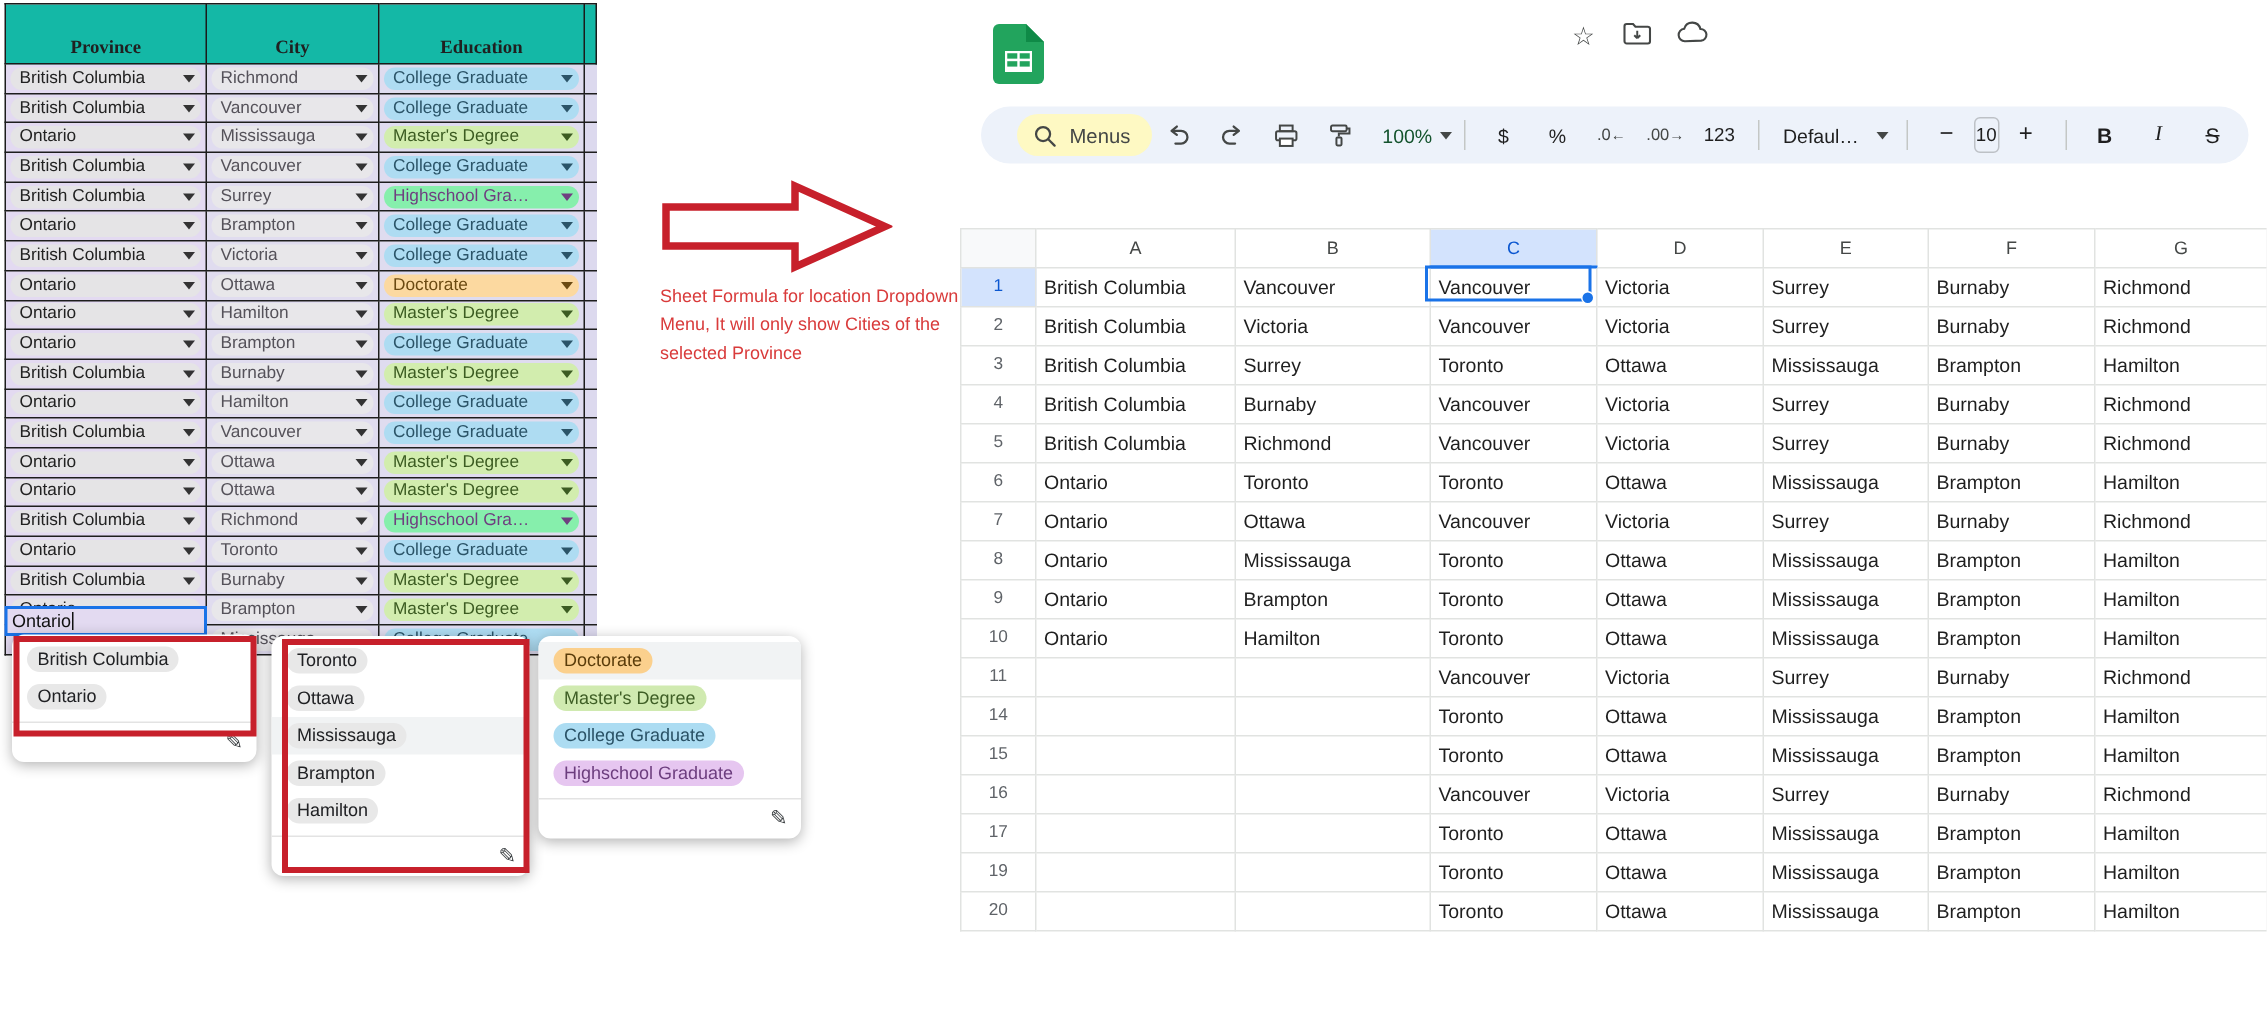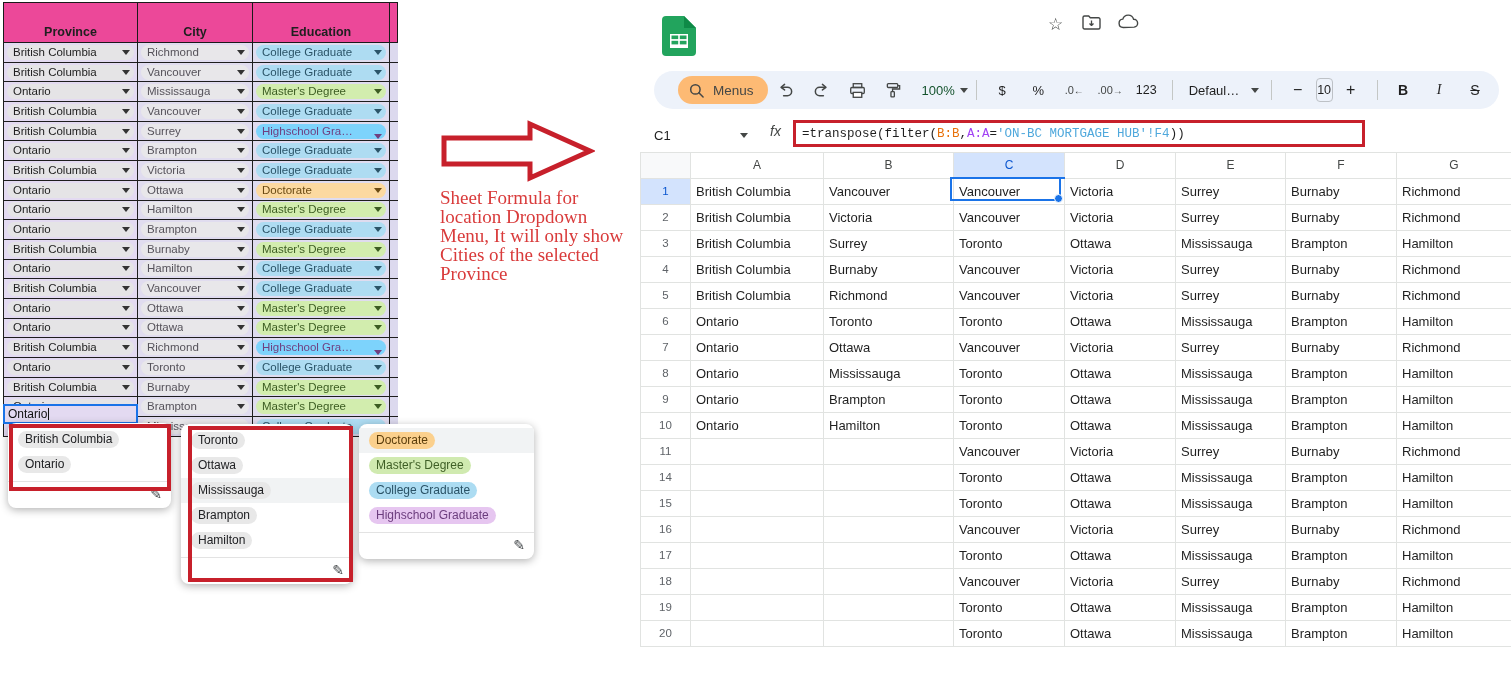--- a/index.html
+++ b/index.html
@@ -9,29 +9,30 @@
     background:#ffffff;
     font-family:"Liberation Sans", sans-serif;
     overflow:hidden;
     position:relative;
   }
   
   #left-panel{position:absolute;left:0;top:0;width:400px;height:674px;}
 
   .ftable{position:absolute;left:3px;top:2px;border-collapse:collapse;table-layout:fixed;}
   .ftable th{
-    background:#ec4899;
+    background:#14b8a6;
     border:1px solid #1a1a1a;
     color:#202020;
     font-size:12.5px;
     font-weight:bold;
     height:36px;
     vertical-align:bottom;
     padding:0 0 3px 0;
     text-align:center;
+    font-family:Liberation Serif, serif;
   }
   .ftable td{
     border:1px solid #1d1d1d;
     border-top:none;
     background:#E3DAF1;
     height:18.7px;
     padding:0;
   }
   .ftable td.city-cell{background:#E0DCEF;}
   .ftable td.edu-cell{background:#DFDCEF;}
@@ -48,21 +49,21 @@
     width:0;height:0;flex:none;margin-left:4px;
     border-left:4px solid transparent;border-right:4px solid transparent;
     border-top:5px solid #333;
   }
   .chip.grey{background:#E5E4E6;}
   .chip.grey-light{background:#E8E7EA;color:#55525a;}
   .chip.blue{background:#AEDCF2;color:#2b5468;}
   .chip.blue .caret{border-top-color:#2b5468;}
   .chip.green{background:#D2EDAE;color:#3c5c22;}
   .chip.green .caret{border-top-color:#3c5c22;}
-  .chip.purple{background:#7dd3fc;color:#6f3f80;align-items:flex-end;}
+  .chip.purple{background:#86efac;color:#6f3f80;}
   .chip.purple .caret{border-top-color:#6f3f80;}
   .chip.orange{background:#FCD9A0;color:#6b4a12;}
   .chip.orange .caret{border-top-color:#6b4a12;}
 
   
   .editing{
     position:absolute;box-sizing:border-box;
     border:2px solid #1a73e8;background:#E3DAF1;
     font-size:12px;color:#111;padding:1px 3px;
     display:flex;align-items:center;
@@ -97,23 +98,22 @@
     transform:rotate(0deg);
   }
   .redbox{
     position:absolute;border:4px solid #C7202B;pointer-events:none;
   }
 
   
   #annot{position:absolute;left:440px;top:120px;width:200px;}
   #annot .arrowwrap{position:relative;height:62px;}
   #annot .note{
-    color:#D93B3B;font-size:19px;line-height:19px;font-weight:500;
+    color:#D93B3B;font-size:12px;line-height:19px;font-weight:500;
     margin-top:6px;
-    font-family:Liberation Serif, serif;
   }
 
   
   #sheets{position:absolute;left:640px;top:0;width:871px;height:674px;background:#fff;}
 
   .gs-titlebar{position:relative;height:68px;}
   .gs-logo{
     position:absolute;left:22px;top:16px;width:34px;height:40px;
   }
   .gs-title{
@@ -123,21 +123,21 @@
   .gs-ticon{position:absolute;top:14px;color:#444746;font-size:17px;}
   .gs-menubar{position:absolute;left:70px;top:54px;display:flex;gap:23px;margin-top:32px;}
   .gs-menubar span{font-size:13.5px;color:#1f1f1f;cursor:default;}
 
   .gs-toolbar{
     position:absolute;left:14px;top:71px;width:845px;height:38px;
     background:#EDF2FA;border-radius:19px;display:flex;align-items:center;
     padding:0 6px;box-sizing:border-box;
   }
   .tb-search{
-    display:flex;align-items:center;gap:9px;background:#fdba74;
+    display:flex;align-items:center;gap:9px;background:#fef9c3;
     border-radius:16px;height:28px;padding:0 14px 0 11px;margin-left:18px;
   }
   .tb-search .lbl{font-size:13.5px;color:#444746;}
   .tb-btn{
     display:flex;align-items:center;justify-content:center;
     min-width:26px;height:28px;margin:0 5px;font-size:15px;color:#444746;
   }
   .tb-txt{font-size:13px;color:#1f1f1f;}
   .tb-sep{width:1px;height:20px;background:#c4c7c5;margin:0 8px;}
   .tb-zoom{display:flex;align-items:center;gap:5px;margin-left:10px;font-size:13px;color:#14532d;}
@@ -820,30 +820,20 @@
     <div class="sizebox">10</div>
     <div class="tb-btn tb-txt" style="font-size:16px;">+</div>
 
     <div class="tb-sep"></div>
 
     <div class="tb-btn tb-txt" style="font-weight:bold;font-size:14px;">B</div>
     <div class="tb-btn tb-txt" style="font-style:italic;font-size:14px;font-family:'Liberation Serif',serif;">I</div>
     <div class="tb-btn tb-txt" style="text-decoration:line-through;font-size:14px;">S</div>
   </div>
 
-  <div class="gs-formularow">
-    <div class="namebox">
-      <span>C1</span>
-      <span class="caret-sm"></span>
-    </div>
-    <div class="fxlabel">fx</div>
-    <div class="formula">
-      <code id="formula-code"><span class="par1">=transpose(filter(</span><span class="rng-o">B:B</span><span class="par1">,</span><span class="rng-p">A:A</span><span class="par1">=</span><span class="rng-b">'ON-BC MORTGAGE HUB'!F4</span><span class="par1">))</span></code>
-    </div>
-  </div>
 
   <div class="grid">
     <table id="grid-table">
         <colgroup>
           <col style="width: 50px;">
           <col style="width: 133px;">
           <col style="width: 130px;">
           <col style="width: 111px;">
           <col style="width: 111px;">
           <col style="width: 110px;">
@@ -1007,30 +997,20 @@
             <td class="rowh">17</td>
             <td class="cell"></td>
             <td class="cell"></td>
             <td class="cell">Toronto</td>
             <td class="cell">Ottawa</td>
             <td class="cell">Mississauga</td>
             <td class="cell">Brampton</td>
             <td class="cell">Hamilton</td>
           </tr>
           <tr>
-            <td class="rowh">18</td>
-            <td class="cell"></td>
-            <td class="cell"></td>
-            <td class="cell">Vancouver</td>
-            <td class="cell">Victoria</td>
-            <td class="cell">Surrey</td>
-            <td class="cell">Burnaby</td>
-            <td class="cell">Richmond</td>
-          </tr>
-          <tr>
             <td class="rowh">19</td>
             <td class="cell"></td>
             <td class="cell"></td>
             <td class="cell">Toronto</td>
             <td class="cell">Ottawa</td>
             <td class="cell">Mississauga</td>
             <td class="cell">Brampton</td>
             <td class="cell">Hamilton</td>
           </tr>
           <tr>

